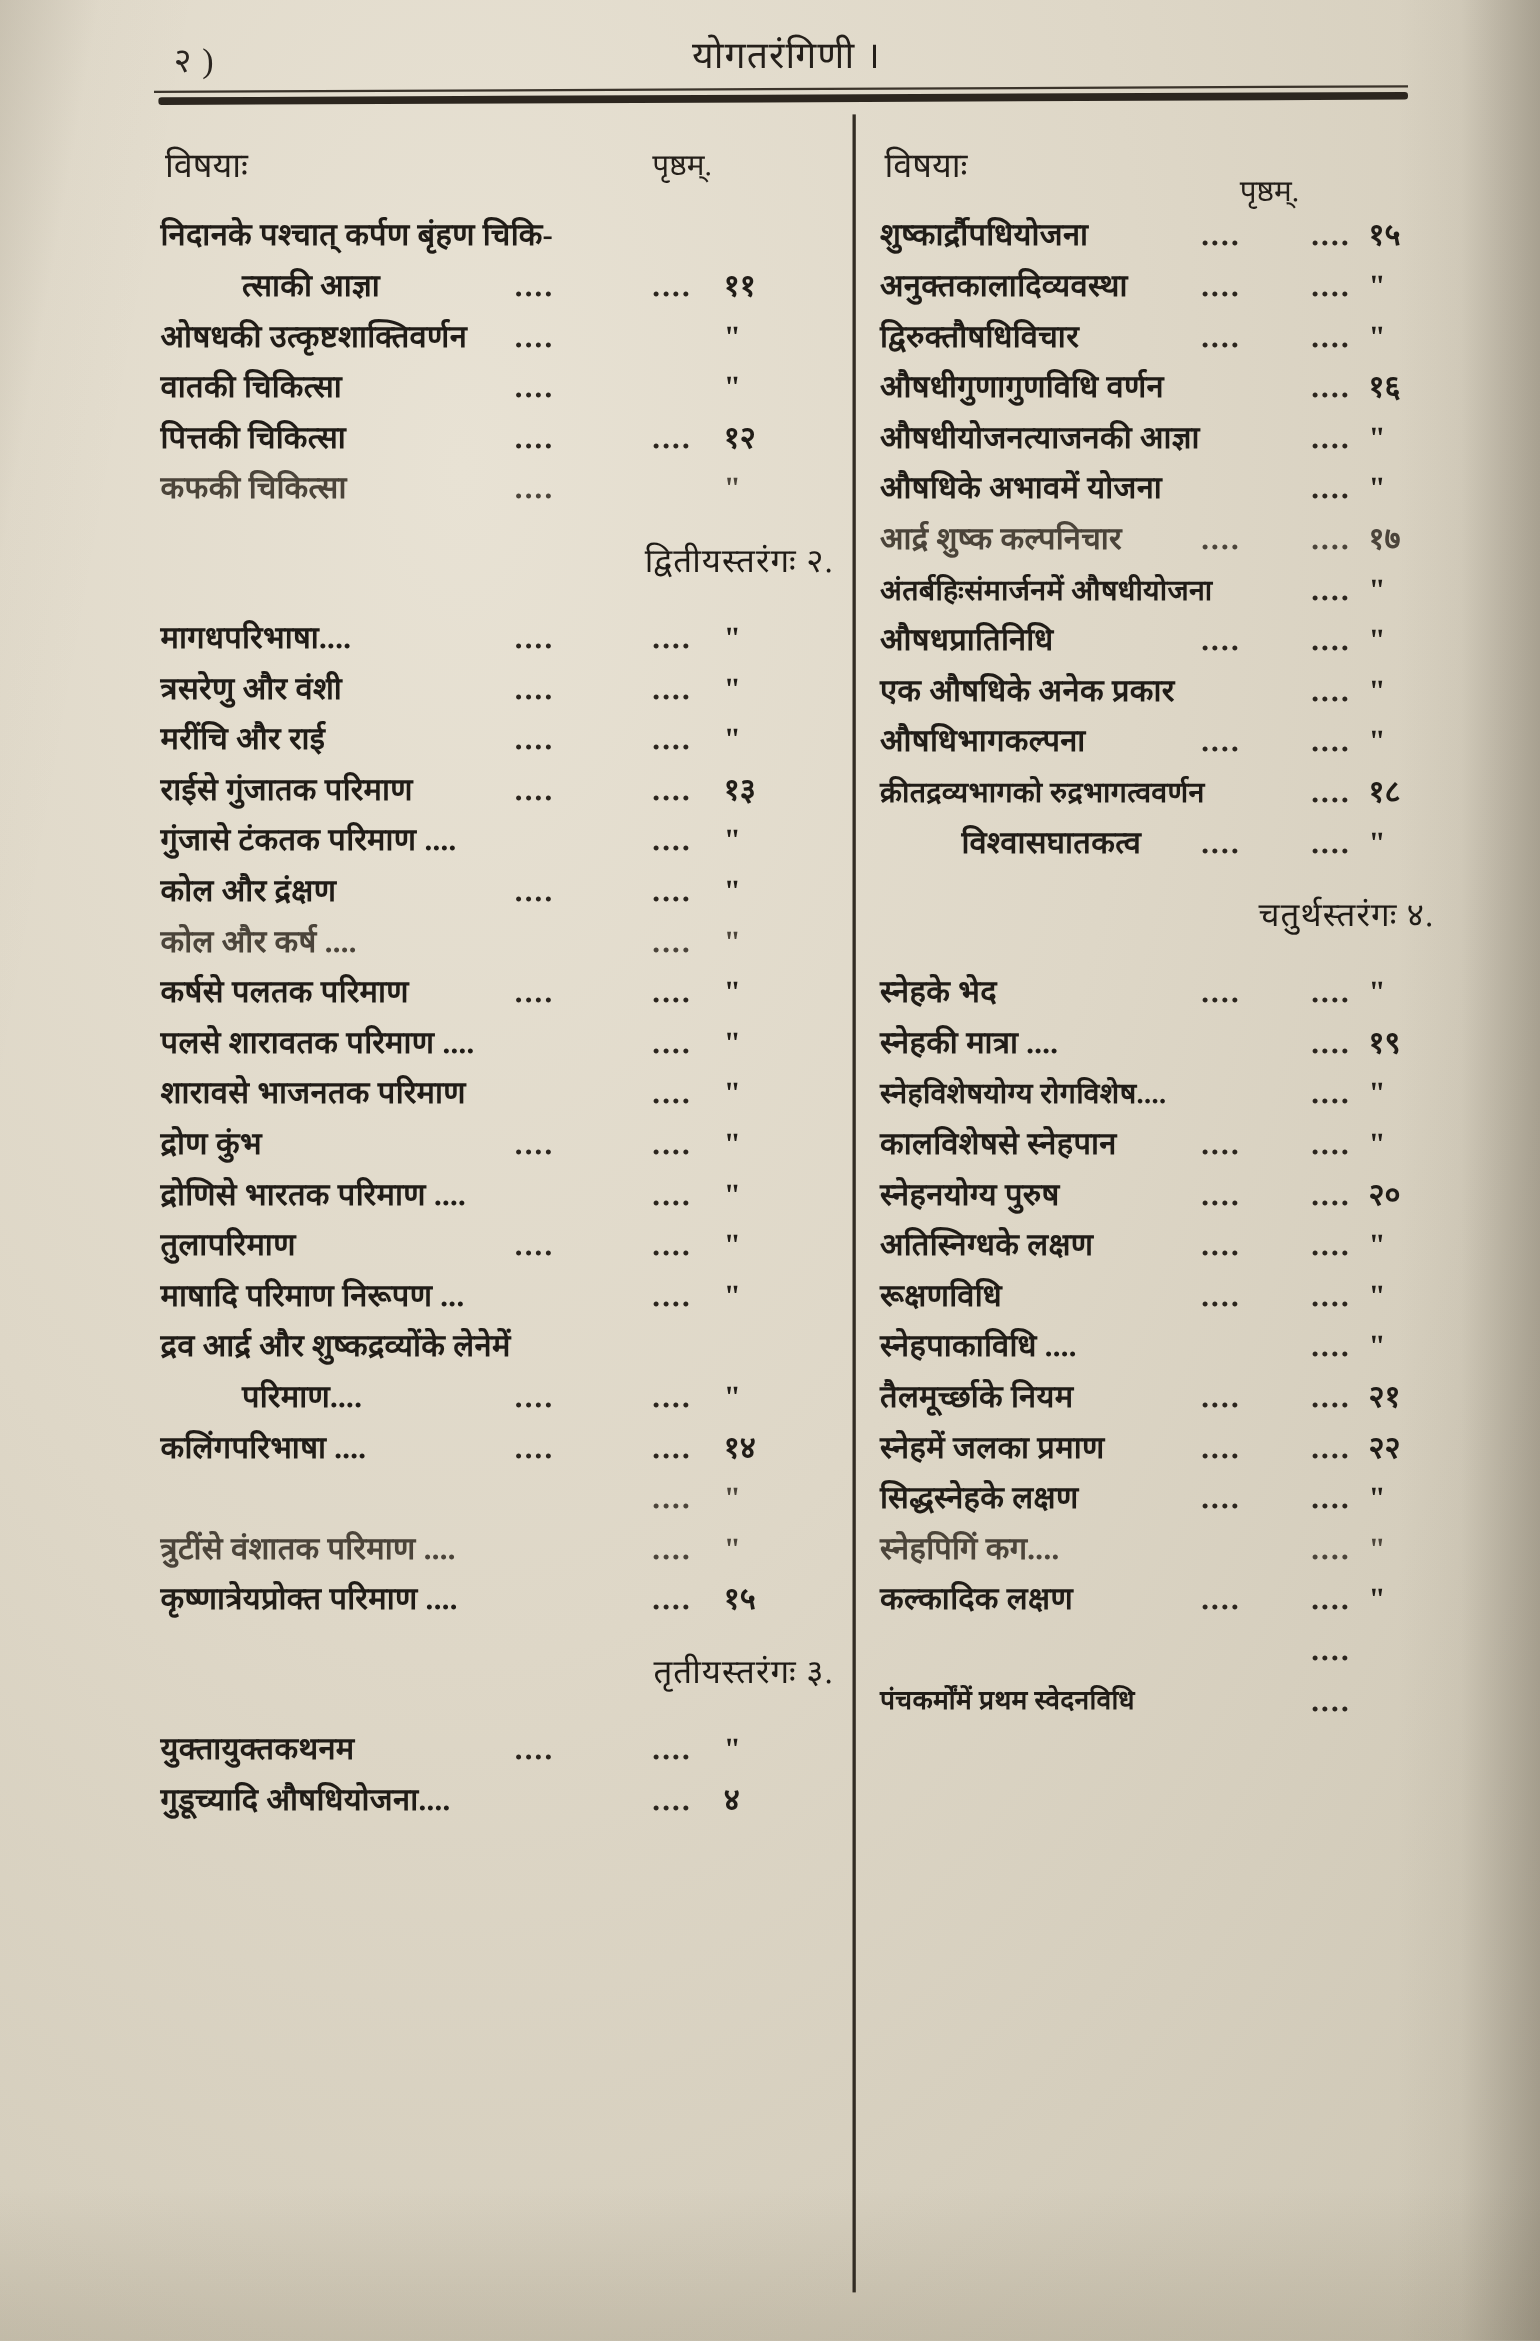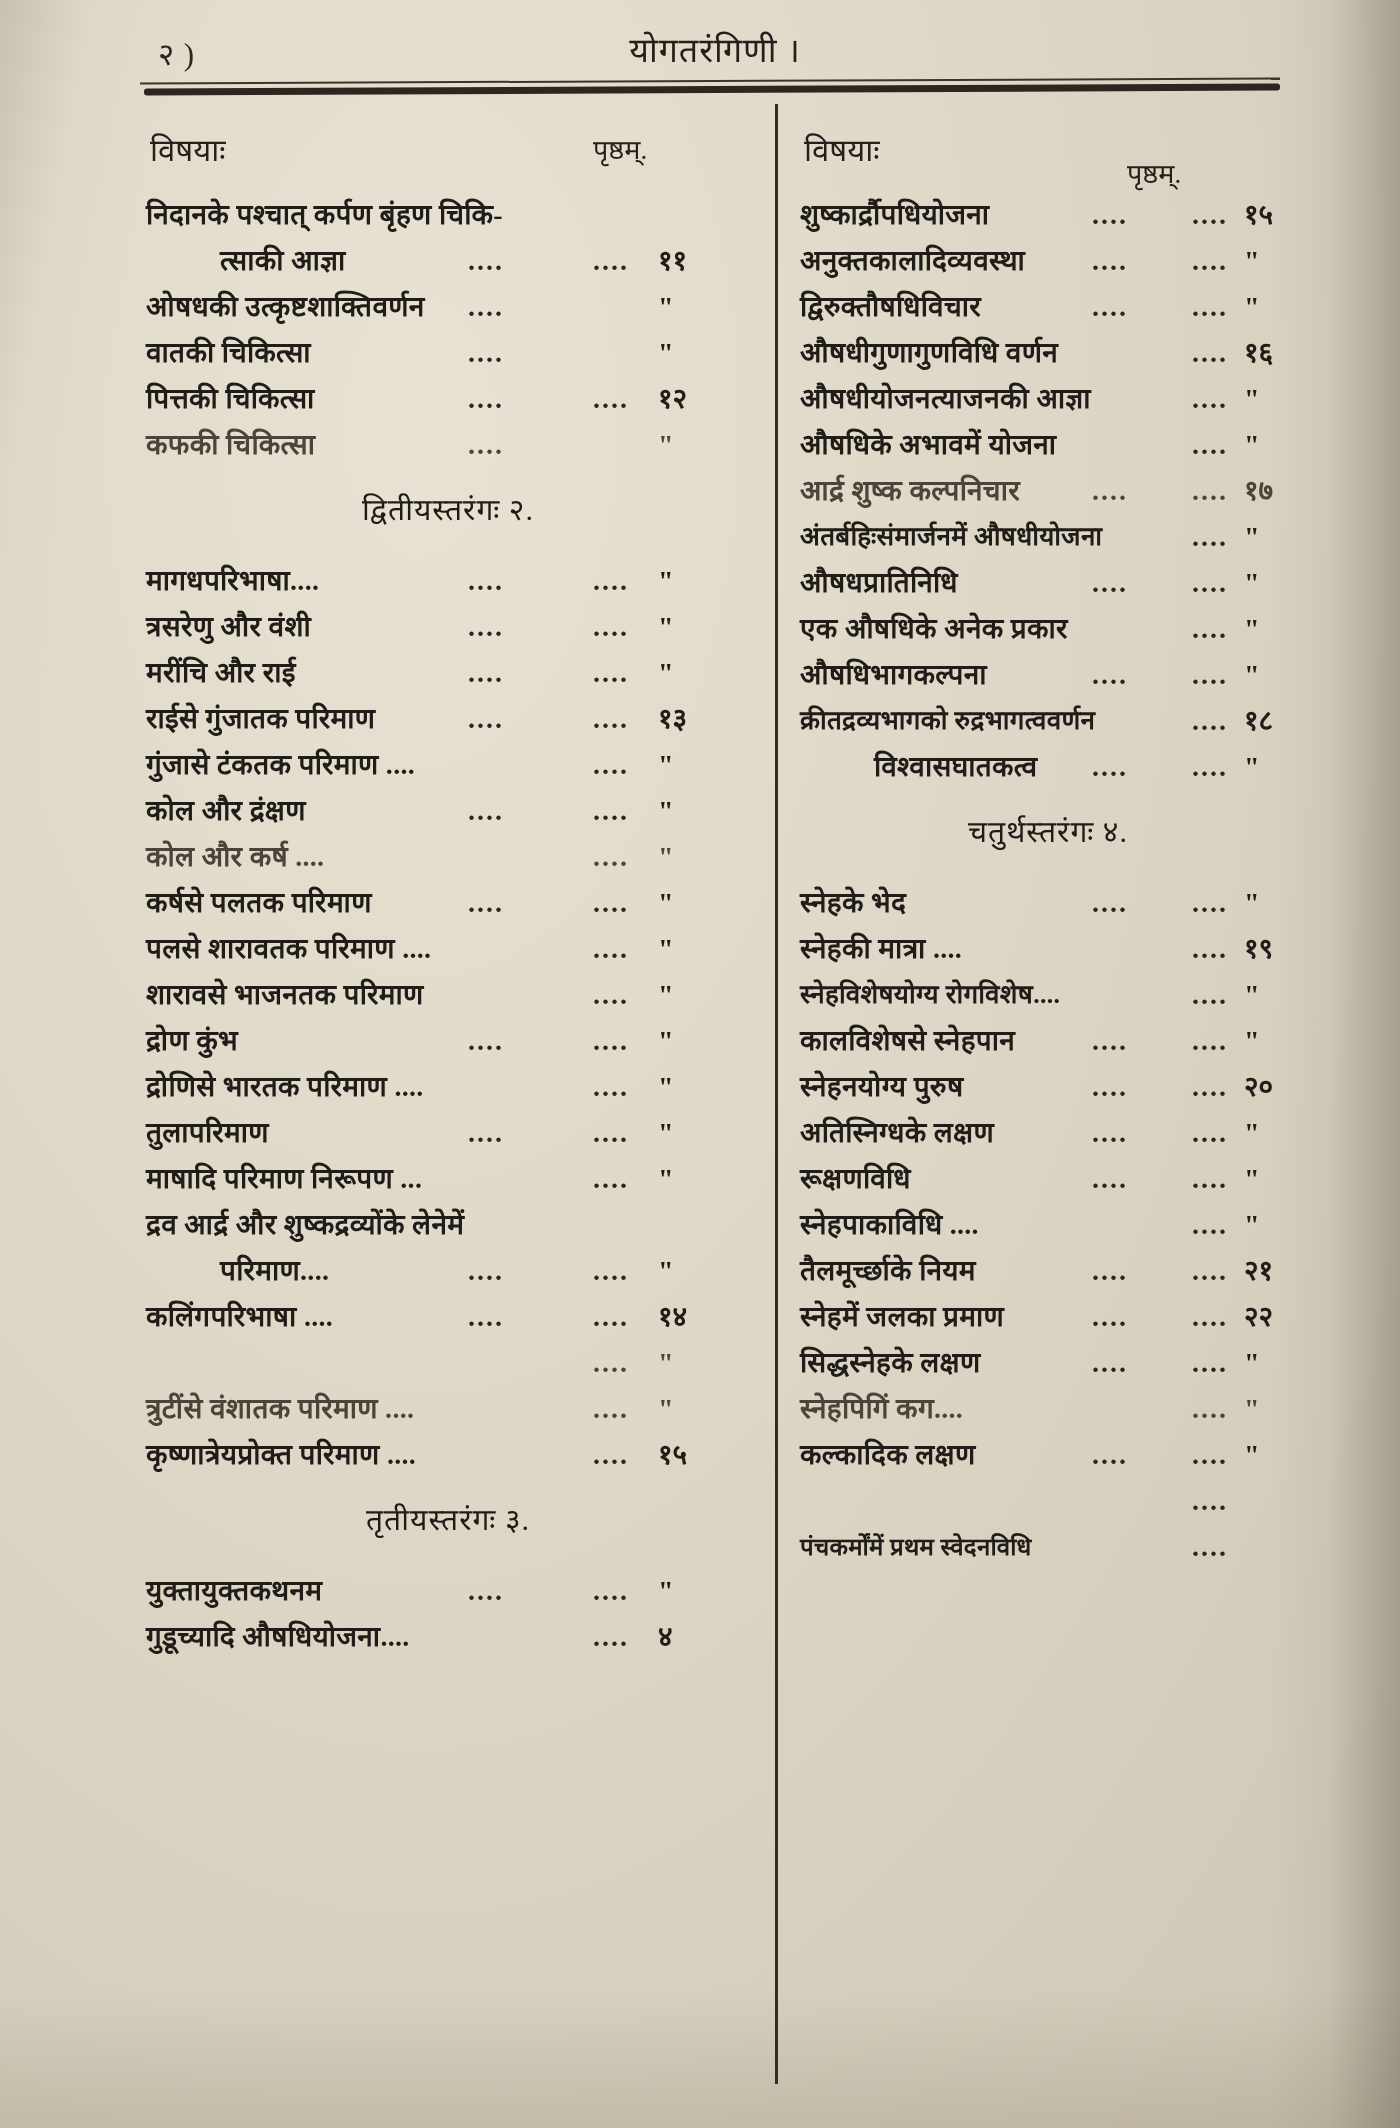--- a/index.html
+++ b/index.html
@@ -183,21 +183,21 @@
 
   
   .col-right .entry .dots1 { left: 300px; }
   .col-right .entry .dots2 { left: 400px; }
   .col-right .entry .pg    { left: 452px; }
 
   
   .section {
     position: relative;
     height: 72px;
-    text-align: center;
+    text-align: right;
     padding-top: 18px;
   }
   .section .sh {
     font-size: 30px;
     color: #1f1b16;
     letter-spacing: 1px;
   }
 
   
   .faint .lbl, .faint .dots1, .faint .dots2, .faint .pg { color: #4b443a; }

